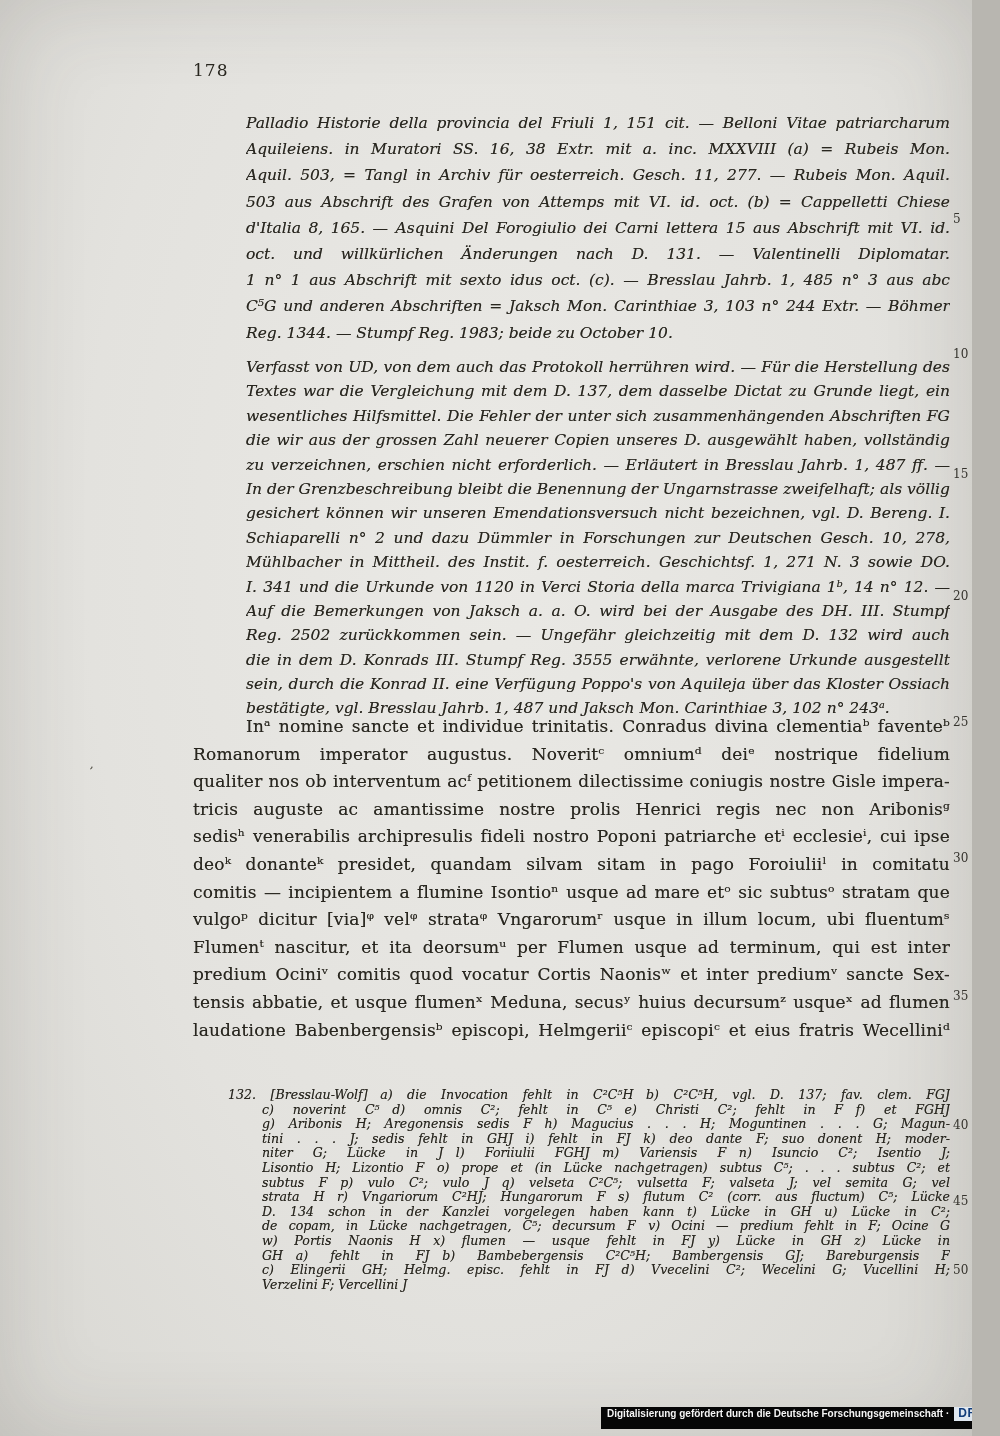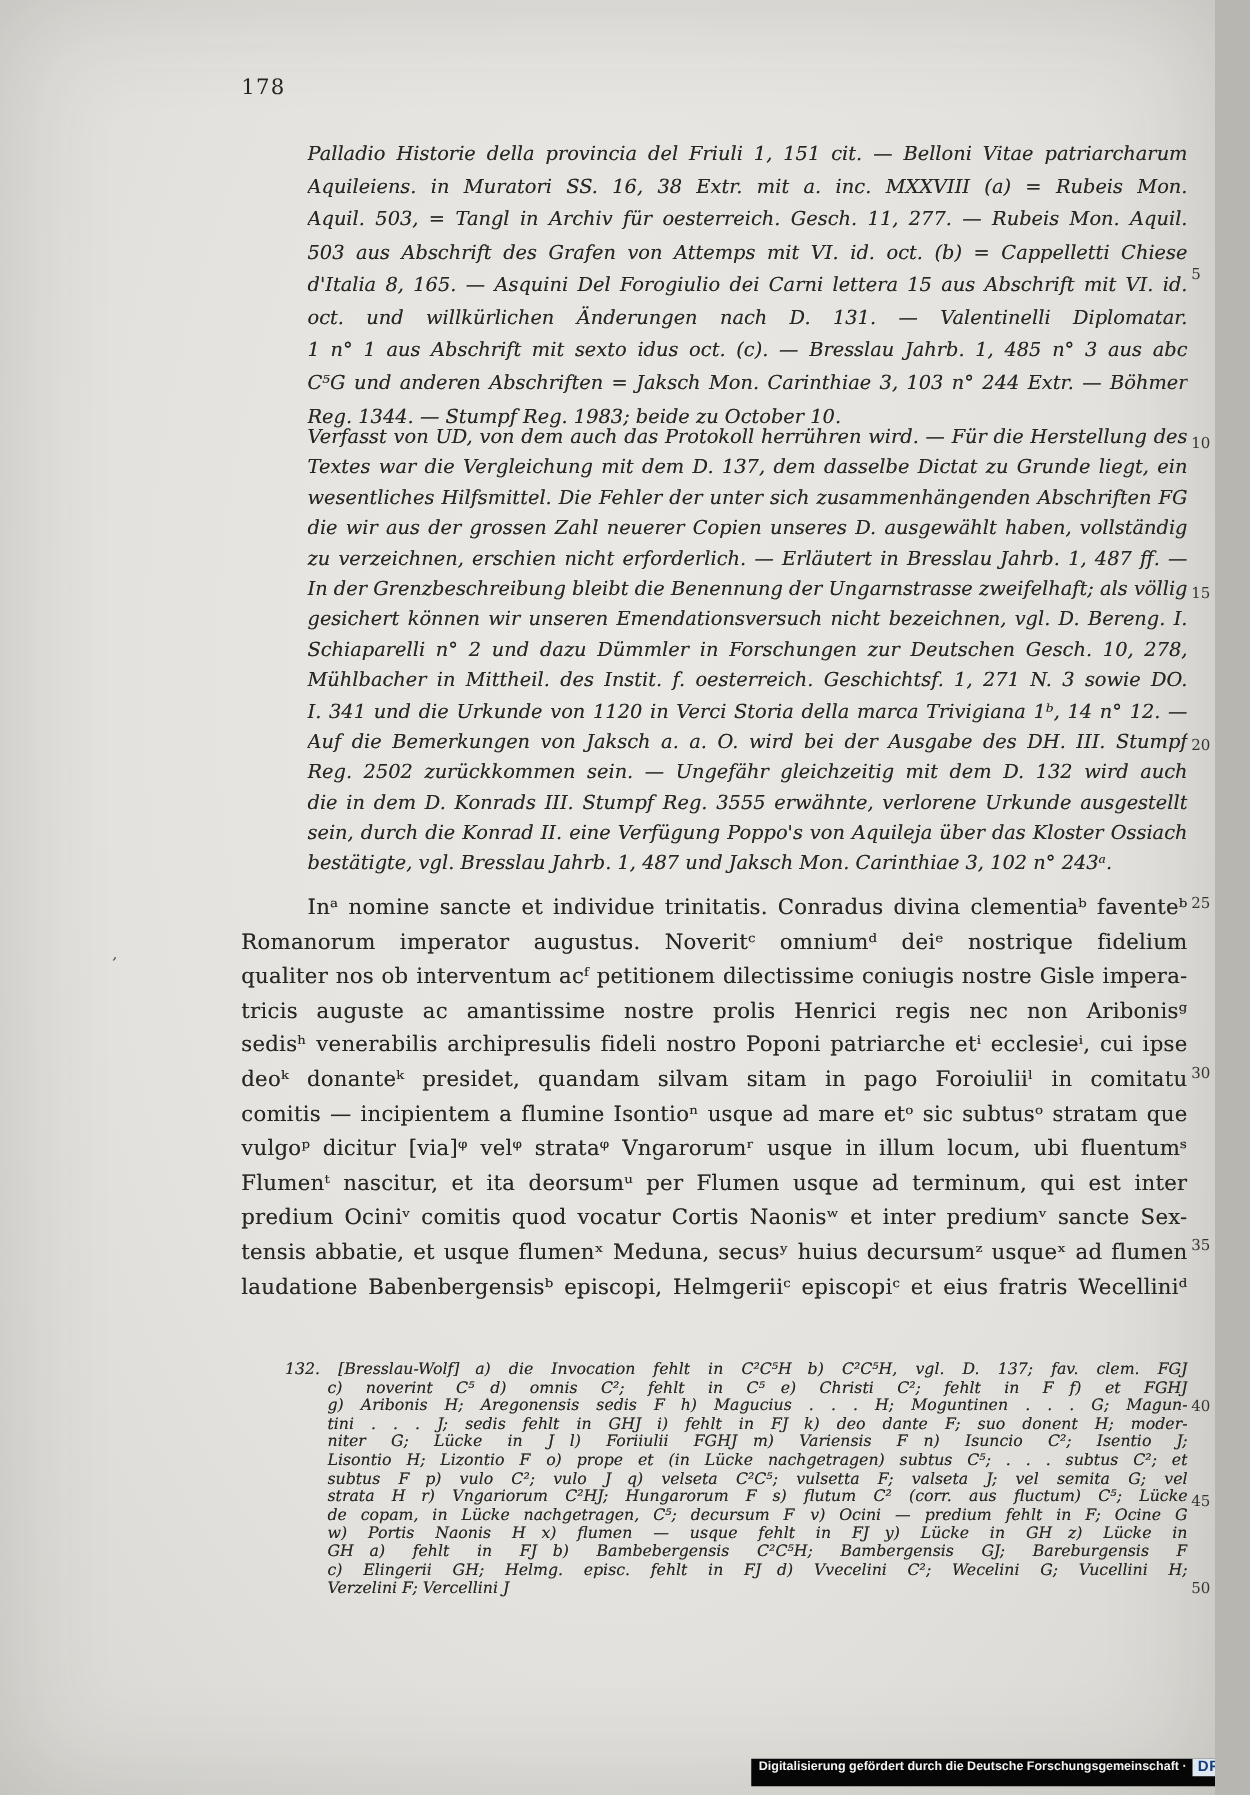--- a/index.html
+++ b/index.html
@@ -28,21 +28,21 @@
     height:var(--lh); overflow:hidden;
     text-shadow:0 0 0.4px rgba(40,38,31,0.55);
   }
   .line.short { text-align-last:left; }
   .bib {
     left:246px; top:110px; width:704px;
     font-style:italic; font-size:15.5px;
     --lh:26.2px; line-height:26.2px;
   }
   .comm {
-    left:246px; top:337px; width:704px;
+    left:246px; top:355px; width:704px;
     font-style:italic; font-size:15.5px;
     --lh:24.4px; line-height:24.4px;
   }
   .charter {
     left:193px; top:713px; width:757px;
     font-size:17px; --lh:27.6px; line-height:27.6px;
     letter-spacing:0.2px;
   }
   .charter .line:first-child { padding-left:53px; }
   .fn {
@@ -126,20 +126,21 @@
 
   <div class="block fn">
     <div class="line">132. [Bresslau-Wolf]  a) die Invocation fehlt in C²C⁵H  b) C²C⁵H, vgl. D. 137; fav. clem. FGJ</div>
     <div class="line">c) noverint C⁵  d) omnis C²; fehlt in C⁵  e) Christi C²; fehlt in F  f) et FGHJ</div>
     <div class="line">g) Aribonis H; Aregonensis sedis F  h) Magucius . . . H; Moguntinen . . . G; Magun-</div>
     <div class="line">tini . . . J; sedis fehlt in GHJ  i) fehlt in FJ  k) deo dante F; suo donent H; moder-</div>
     <div class="line">niter G; Lücke in J  l) Foriiulii FGHJ  m) Variensis F  n) Isuncio C²; Isentio J;</div>
     <div class="line">Lisontio H; Lizontio F  o) prope et (in Lücke nachgetragen) subtus C⁵; . . . subtus C²; et</div>
     <div class="line">subtus F  p) vulo C²; vulo J  q) velseta C²C⁵; vulsetta F; valseta J; vel semita G; vel</div>
     <div class="line">strata H  r) Vngariorum C²HJ; Hungarorum F  s) flutum C² (corr. aus fluctum) C⁵; Lücke</div>
+    <div class="line">D. 134 schon in der Kanzlei vorgelegen haben kann  t) Lücke in GH  u) Lücke in C²;</div>
     <div class="line">de copam, in Lücke nachgetragen, C⁵; decursum F  v) Ocini — predium fehlt in F; Ocine G</div>
     <div class="line">w) Portis Naonis H  x) flumen — usque fehlt in FJ  y) Lücke in GH  z) Lücke in</div>
     <div class="line">GH  a) fehlt in FJ  b) Bambebergensis C²C⁵H; Bambergensis GJ; Bareburgensis F</div>
     <div class="line">c) Elingerii GH; Helmg. episc. fehlt in FJ  d) Vvecelini C²; Wecelini G; Vucellini H;</div>
     <div class="line short">Verzelini F; Vercellini J</div>
   </div>
 
   <div class="lineno" style="top:212px">5</div>
   <div class="lineno" style="top:347px">10</div>
   <div class="lineno" style="top:467px">15</div>

